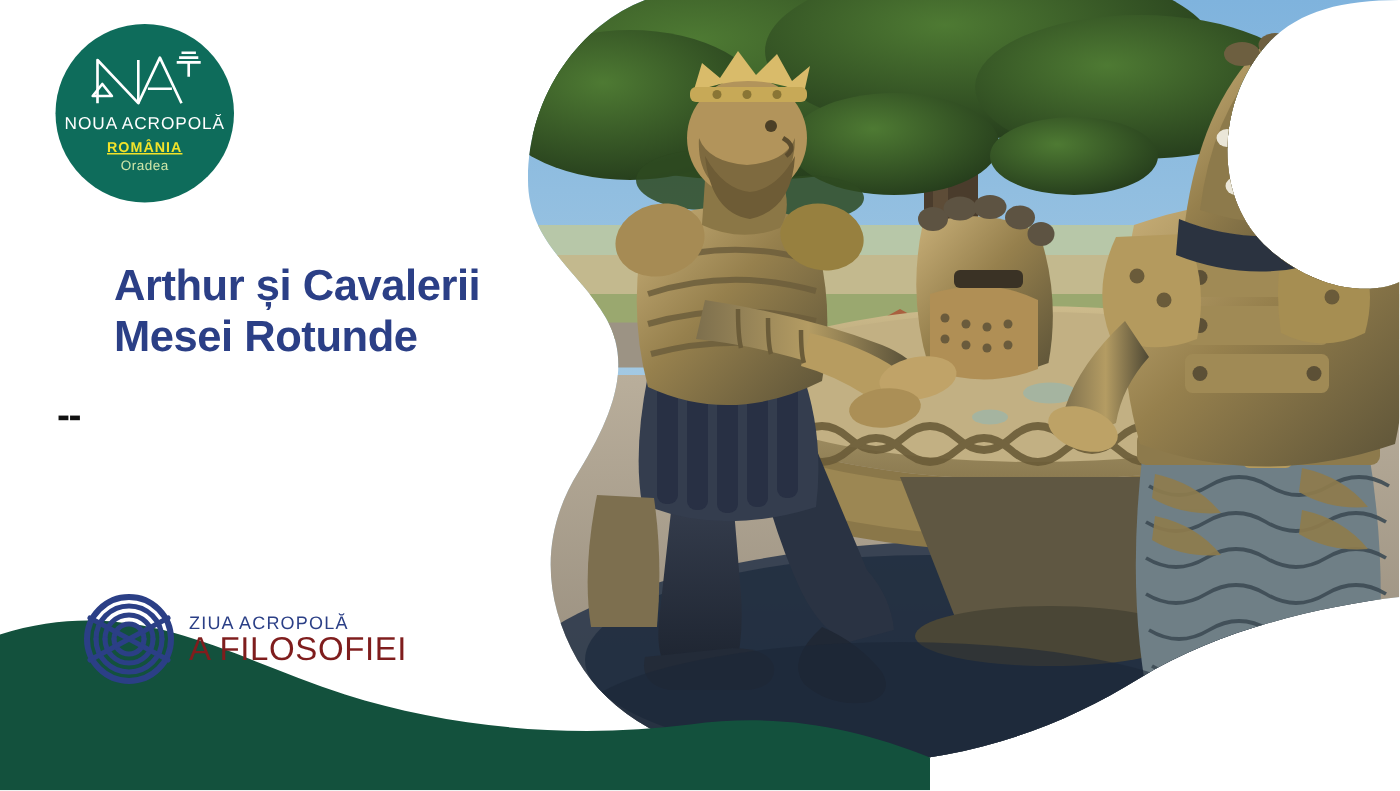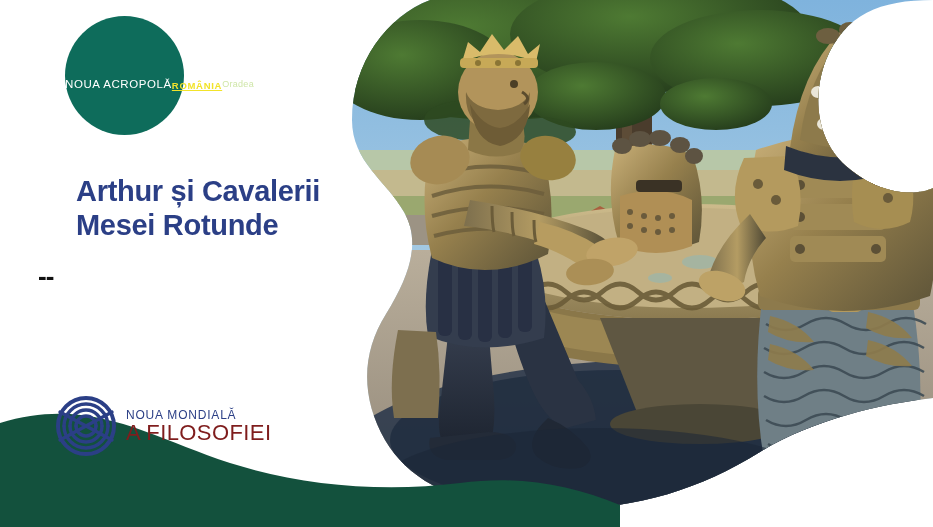--- a/index.html
+++ b/index.html
@@ -39,25 +39,24 @@
   }
 
   
   #org-logo {
     position:absolute;
     left:37px; top:16px;
     width:119px; height:119px;
     border-radius:50%;
     background:#0e6c5b;
     display:flex;
-    flex-direction:row;
+    flex-direction:column;
     align-items:center;
     justify-content:flex-start;
     padding-top:16px;
-    margin-left:28px;
   }
   #org-monogram { width:80px; height:44px; display:block; }
   #org-name {
     color:#ffffff;
     font-size:11.5px;
     letter-spacing:0.6px;
     font-weight:400;
     margin-top:1px;
     white-space:nowrap;
   }
@@ -463,19 +462,19 @@
           <path d="M14,30 a16,16 0 0 1 32,0"></path>
           <path d="M20,30 a10,10 0 0 1 20,0"></path>
           <path d="M8,30 a22,22 0 0 0 44,0"></path>
           <path d="M14,30 a16,16 0 0 0 32,0"></path>
           <path d="M20,30 a10,10 0 0 0 20,0"></path>
           <path d="M4,16 L56,44"></path>
           <path d="M4,44 L56,16"></path>
         </g>
       </svg>
       <div id="wpd-text">
-        <span id="wpd-line1">NOUA MONDIALĂ</span>
+        <span id="wpd-line1">ZIUA ACROPOLĂ</span>
         <span id="wpd-line2">A FILOSOFIEI</span>
       </div>
     </div>
 
   </div>
 </div>
 
 </body></html>

